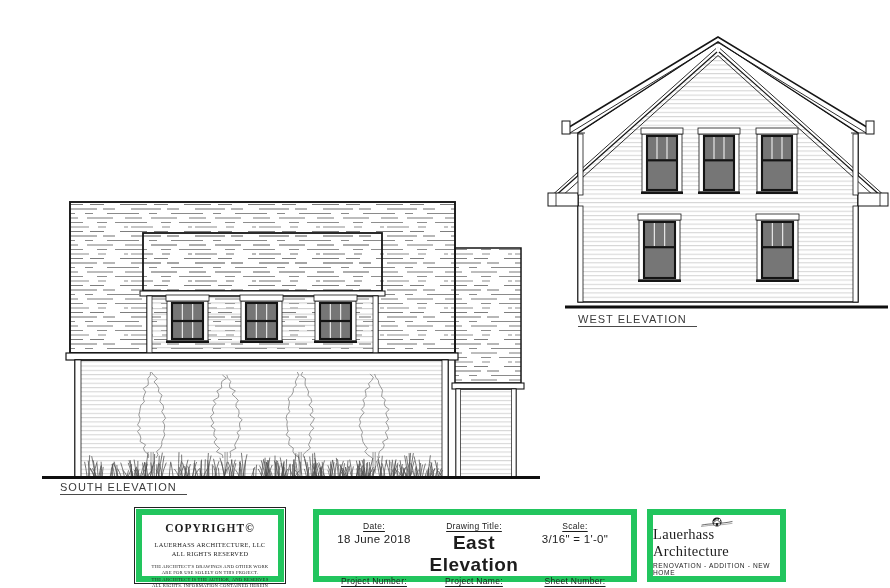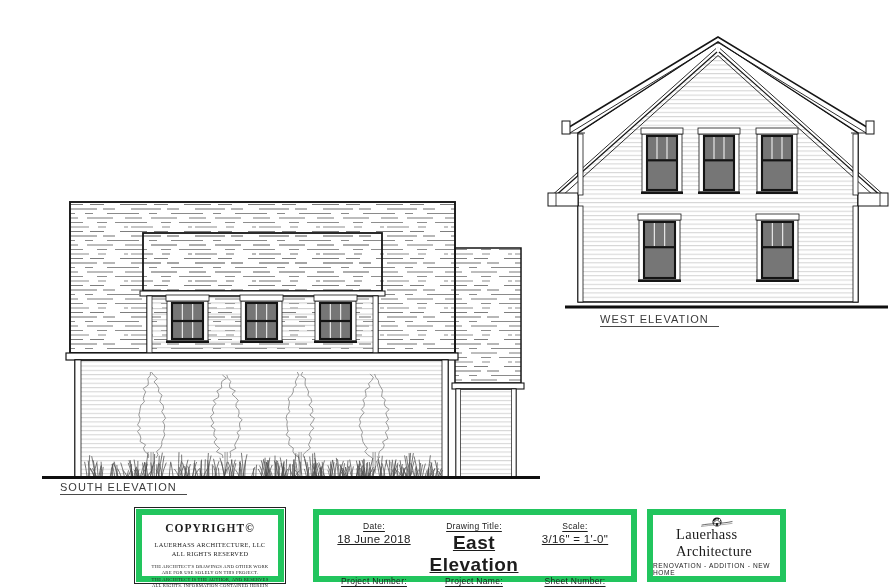--- a/index.html
+++ b/index.html
@@ -15,26 +15,26 @@
         font-family:"Liberation Serif",serif;padding-top:7px;}
   .copy .ctitle{font-size:11.5px;letter-spacing:1px;font-weight:bold;}
   .copy .cowner{font-size:6.4px;line-height:1.45;margin-top:6px;letter-spacing:.3px;}
   .copy .cnotice{font-size:4.7px;line-height:1.4;margin-top:5px;letter-spacing:.2px;color:#222;}
   
   .mid{display:flex;flex-direction:column;justify-content:space-between;padding:6px 8px 7px;align-items:flex-end;}
   .mid .row{display:flex;align-items:flex-start;}
   .mid .cell{text-align:center;}
   .mid .c1{width:94px;} .mid .c2{flex:1;} .mid .c3{width:96px;}
   .fl{font-size:8.5px;text-decoration:underline;text-underline-offset:2px;letter-spacing:.3px;}
-  .fv{font-size:11.5px;margin-top:2px;letter-spacing:.3px;text-decoration:underline;}
+  .fv{font-size:11.5px;margin-top:2px;letter-spacing:.3px;}
   .fv.big{font-size:19px;font-weight:bold;letter-spacing:.5px;margin-top:1px;}
   .fv.med{font-size:13.5px;font-weight:bold;margin-top:2px;}
   
   .logo{display:flex;flex-direction:column;align-items:center;padding-top:2px;}
-  .logo .lname{font-family:"Liberation Serif",serif;font-size:14.5px;margin-top:-2px;letter-spacing:.3px;padding-left:23px;}
+  .logo .lname{font-family:"Liberation Serif",serif;font-size:14.5px;margin-top:-2px;letter-spacing:.3px;}
   .logo .ltag{font-size:6.6px;letter-spacing:.6px;margin-top:2px;}
 </style>
 </head>
 <body>
 
 <svg class="abs" style="left:0;top:0" width="890" height="588" viewBox="0 0 890 588">
   <defs>
     <pattern id="hatch" width="64" height="27" patternUnits="userSpaceOnUse">
       <line x1="0" y1="2" x2="64" y2="2" stroke="#a8a8a8" stroke-width="1.3" stroke-dasharray="14 9 26 12"></line>
       <line x1="0" y1="6.5" x2="64" y2="6.5" stroke="#8e8e8e" stroke-width="1.1" stroke-dasharray="30 14 10 8" stroke-dashoffset="11"></line>
@@ -203,21 +203,21 @@
           <line x1="782.6666666666666" y1="223" x2="782.6666666666666" y2="246.2" stroke="#f2f2f2" stroke-width="1.1"></line>
           <line x1="762" y1="247.2" x2="793" y2="247.2" stroke="#141414" stroke-width="2.2"></line>
           <rect x="756" y="279.5" width="43" height="2.5" fill="#141414"></rect>
         </g>
       </g>
     <line x1="565" y1="307" x2="888" y2="307" stroke="#0f0f0f" stroke-width="2.8"></line>
   </g>
 </svg>
 
 <div class="elev-label" style="left:60px;top:481px;">SOUTH ELEVATION</div>
-<div class="elev-label" style="left:600px;top:313px;">WEST ELEVATION</div>
+<div class="elev-label" style="left:578px;top:313px;">WEST ELEVATION</div>
 
 <div class="tb-box dbl copy" style="left:136px;top:509px;width:148px;height:73px;">
   <div class="ctitle">COPYRIGHT©</div>
   <div class="cowner">
     <div>LAUERHASS ARCHITECTURE, LLC</div>
     <div>ALL RIGHTS RESERVED</div>
   </div>
   <div class="cnotice">
     <div>THE ARCHITECT'S DRAWINGS AND OTHER WORK</div>
     <div>ARE FOR USE SOLELY ON THIS PROJECT.</div>

